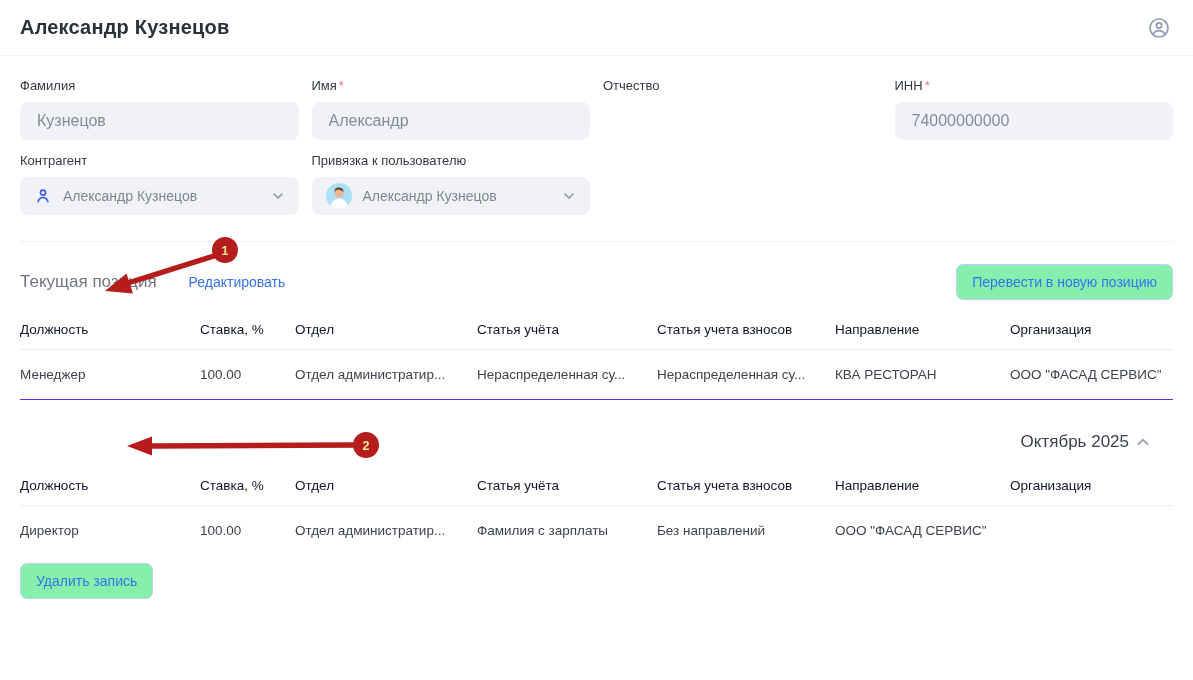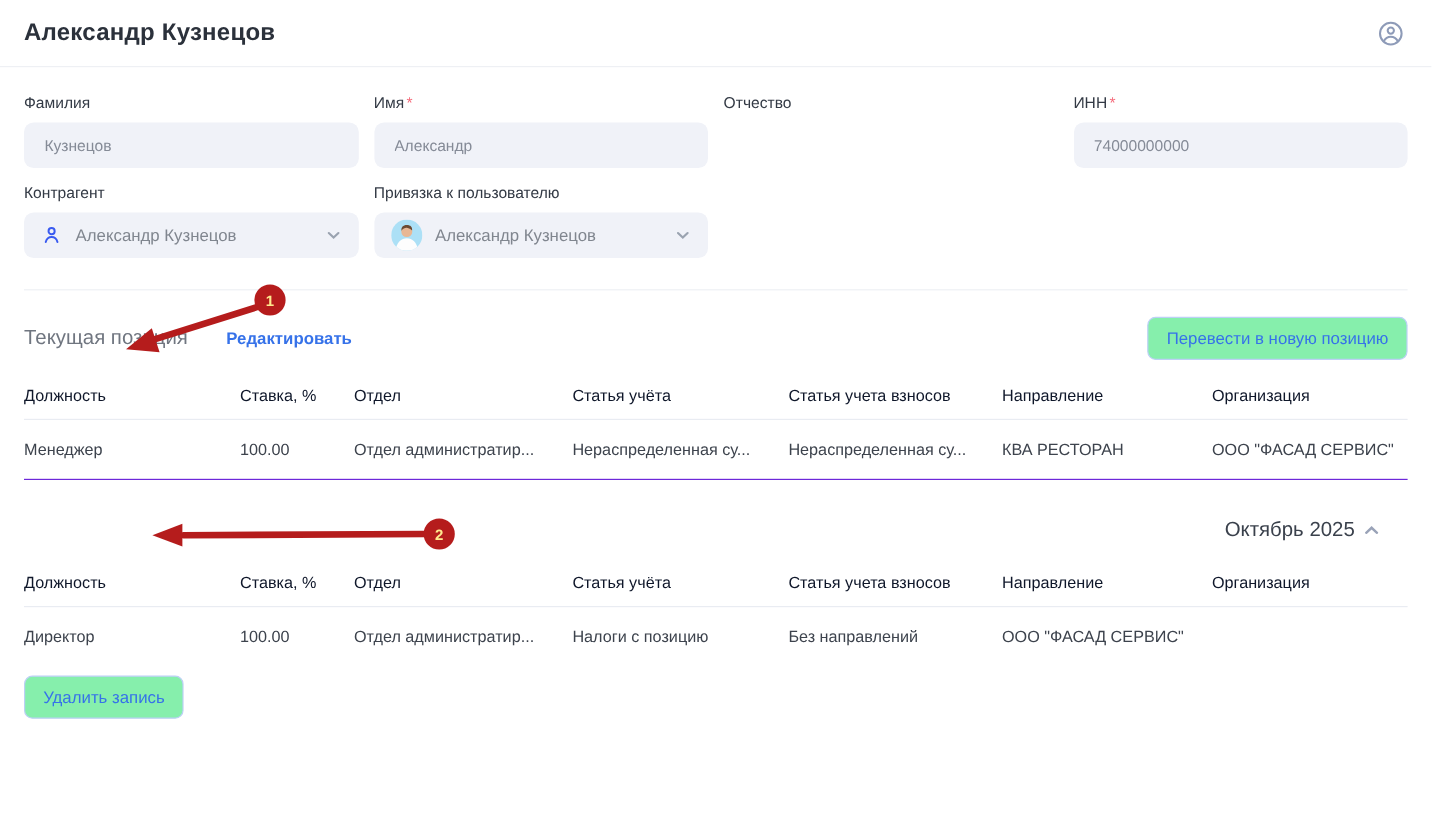--- a/index.html
+++ b/index.html
@@ -13,33 +13,33 @@
   .account-btn { width:28px; height:28px; display:flex; align-items:center; justify-content:center;
     cursor:pointer; }
 
   .main { padding:22px 20px 0 20px; }
 
   
   .form-grid { display:grid; grid-template-columns:repeat(4, 1fr); column-gap:32px; row-gap:22px;gap:13px; }
   .field-label { font-size:13px; font-weight:500; color:#333a45; margin-bottom:9px; display:block; }
   .req { color:#f56b7b; margin-left:2px; }
   .text-input { width:100%; height:38px; background:#f0f2f8; border:none; border-radius:8px;
-    padding:0 17px; font-size:13px; color:#858b97; font-family:inherit; outline:none; }
+    padding:0 17px; font-size:16px; color:#858b97; font-family:inherit; outline:none; }
   .select-box { width:100%; height:38px; background:#f0f2f8; border-radius:8px;
     padding:0 14px; display:flex; align-items:center; gap:11px; cursor:pointer; }
   .select-value { font-size:14px; color:#80868f; flex:1; }
   .chev { margin-left:auto; flex:0 0 auto; display:flex; }
 
   .hr { border:none; border-top:1px solid #eef0f4; margin:26px 0 0 0; }
 
   
   .section-bar { margin-top:22px; display:flex; align-items:center; }
   .section-title { font-size:17px; font-weight:500; color:#707680; }
   .section-title.dark { color:#3a414c; }
-  .edit-link { font-size:14px; font-weight:700; color:#3672e9; margin-left:16px;
+  .edit-link { font-size:14px; font-weight:400; color:#3672e9; margin-left:16px;
     text-decoration:none; cursor:pointer;padding-left:16px; }
   .btn-outline { margin-left:auto; background:#86efac; border:1px solid #bcd0f5; color:#3672e9;
     font-size:14px; font-family:inherit; border-radius:7px; padding:9px 15px; cursor:pointer; }
 
   
   .tbl { margin-top:14px; }
   .tbl-row { display:grid;
     grid-template-columns:180px 95px 182px 180px 178px 175px 1fr;
     align-items:center; }
   .tbl-head .cell { font-size:13.5px; color:#0f172a; padding:8px 10px 12px 0; }
@@ -190,21 +190,21 @@
       <div class="cell">Отдел</div>
       <div class="cell">Статья учёта</div>
       <div class="cell">Статья учета взносов</div>
       <div class="cell">Направление</div>
       <div class="cell">Организация</div>
     </div>
     <div class="tbl-row tbl-body">
       <div class="cell">Директор</div>
       <div class="cell">100.00</div>
       <div class="cell">Отдел администратир...</div>
-      <div class="cell">Налоги с позицию</div>
+      <div class="cell">Фамилия с зарплаты</div>
       <div class="cell">Без направлений</div>
       <div class="cell">ООО "ФАСАД СЕРВИС"</div>
     </div>
   </div>
 
   <div class="delete-btn-wrap">
     <button class="btn-outline" style="margin-left:0;">Удалить запись</button>
   </div>
 </div>
 

